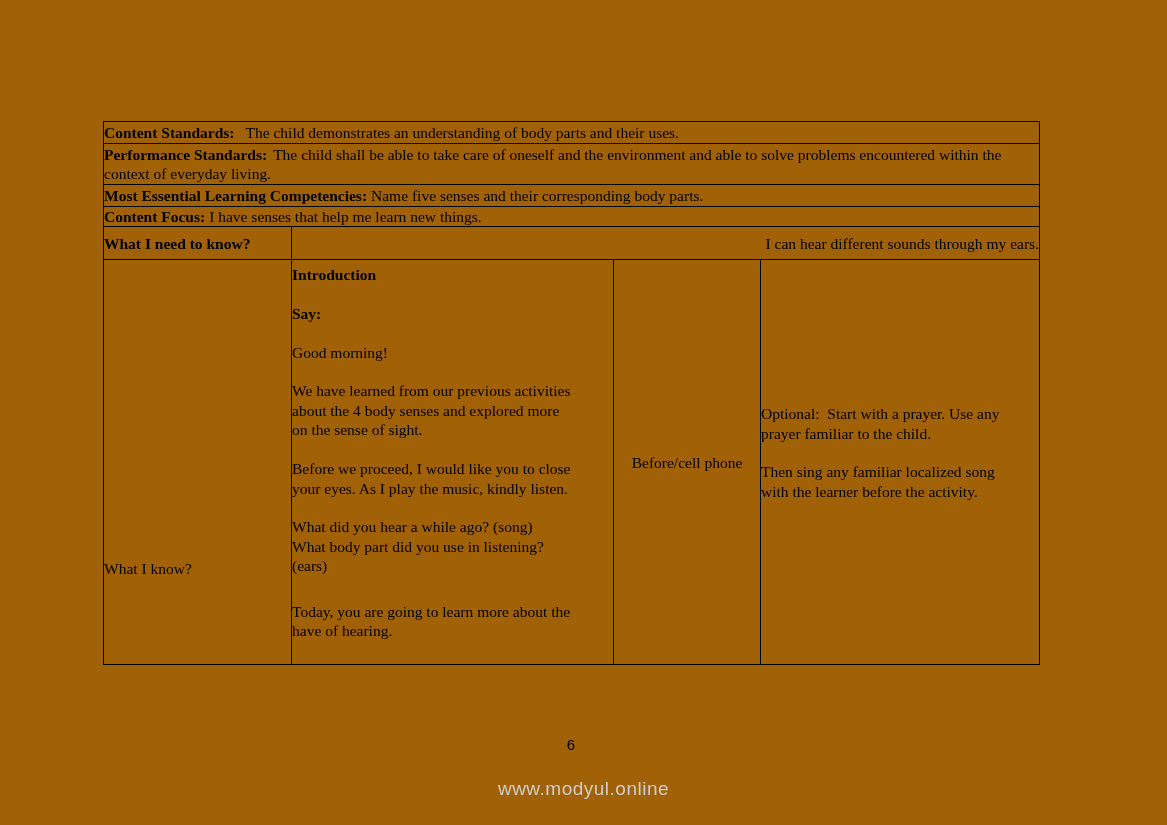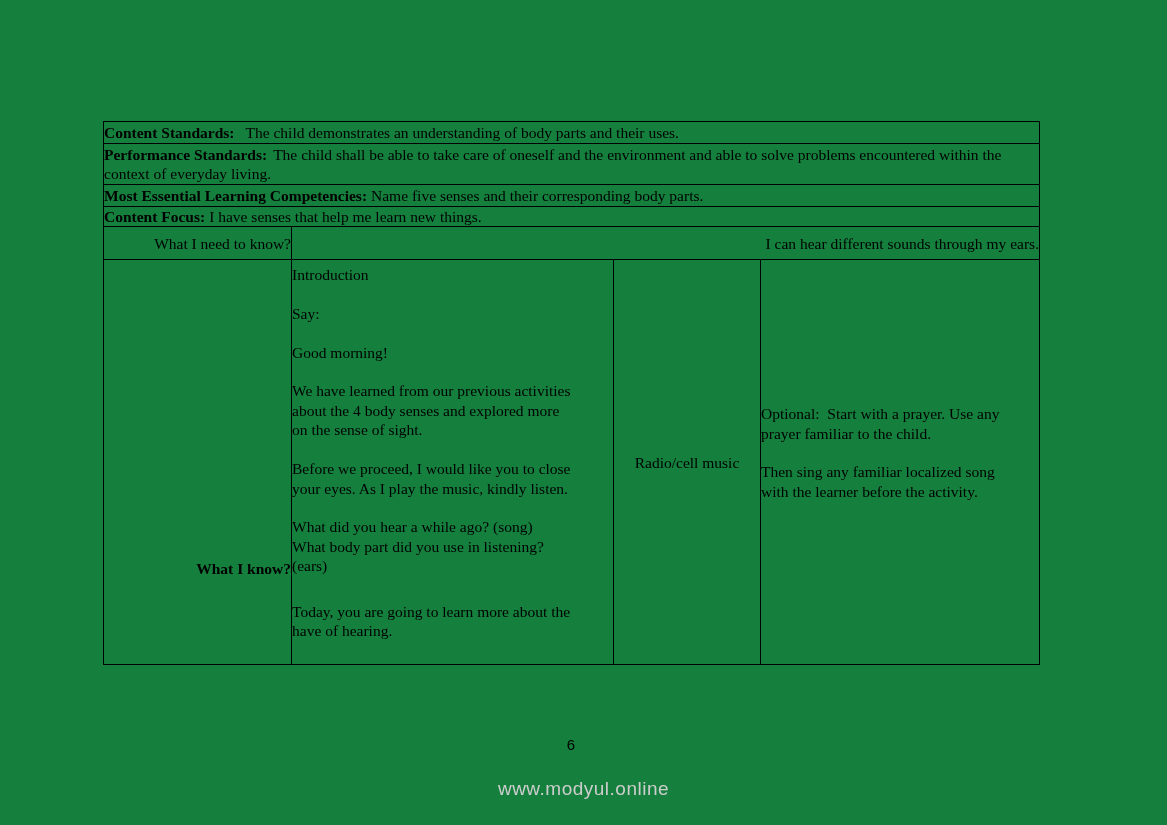--- a/index.html
+++ b/index.html
@@ -4,21 +4,21 @@
 <style>
   html, body {
     margin: 0;
     padding: 0;
     background: #ffffff;
   }
   .sheet {
     position: relative;
     width: 1167px;
     height: 825px;
-    background: #15803d;
+    background: #a16207;
     font-family: "Liberation Serif", serif;
     color: #000000;
     overflow: hidden;
   }
   table.doc-table {
     position: absolute;
     left: 103px;
     top: 121px;
     width: 936px;
     border-collapse: collapse;
@@ -45,45 +45,45 @@
   tr.r-focus              { height: 18px; }
   tr.r-header             { height: 23px; }
   tr.r-need-to-know       { height: 33px; }
   tr.r-body               { height: 405px; }
   td.hdr-cell {
     font-weight: bold;
     text-align: center;
     padding: 1px 4px;
   }
   td.ntk-label {
-    font-weight: normal;
-    text-align: right;
+    font-weight: bold;
+    text-align: left;
     padding: 1px 4px;
   }
   td.ntk-text {
     padding: 1px 8px;
     text-align: right;
   }
   td.know-cell {
     vertical-align: top;
   }
   .know-label {
     padding-top: 213px;
-    text-align: right;
-    font-weight: bold;
+    text-align: left;
+    font-weight: normal;
   }
   td.content-cell {
     vertical-align: top;
     padding: 18px 8px 0 8px;
   }
   td.content-cell p {
     margin: 0 0 19.4px 0;
     white-space: pre-wrap;
   }
-  td.content-cell p.bold { font-weight: normal; }
+  td.content-cell p.bold { font-weight: bold; }
   td.content-cell p.gap2 { margin-bottom: 26px; }
   td.materials-cell {
     vertical-align: top;
     text-align: center;
     padding: 39px 4px 0 4px;
   }
   td.notes-cell {
     vertical-align: top;
     padding: 18px 8px 0 10px;
   }
@@ -170,21 +170,21 @@
 on the sense of sight.</p>
         <p>Before we proceed, I would like you to close
 your eyes. As I play the music, kindly listen.</p>
         <p class="gap2">What did you hear a while ago? (song)
 What body part did you use in listening?
 (ears)</p>
         <p>Today, you are going to learn more about the
 have of hearing.</p>
       </td>
       <td class="materials-cell">
-        <div>Radio/cell music</div>
+        <div>Before/cell phone</div>
       </td>
       <td class="notes-cell">
         <p>Optional:  Start with a prayer. Use any
 prayer familiar to the child.</p>
         <p>Then sing any familiar localized song
 with the learner before the activity.</p>
       </td>
     </tr>
   </tbody>
     </table>

